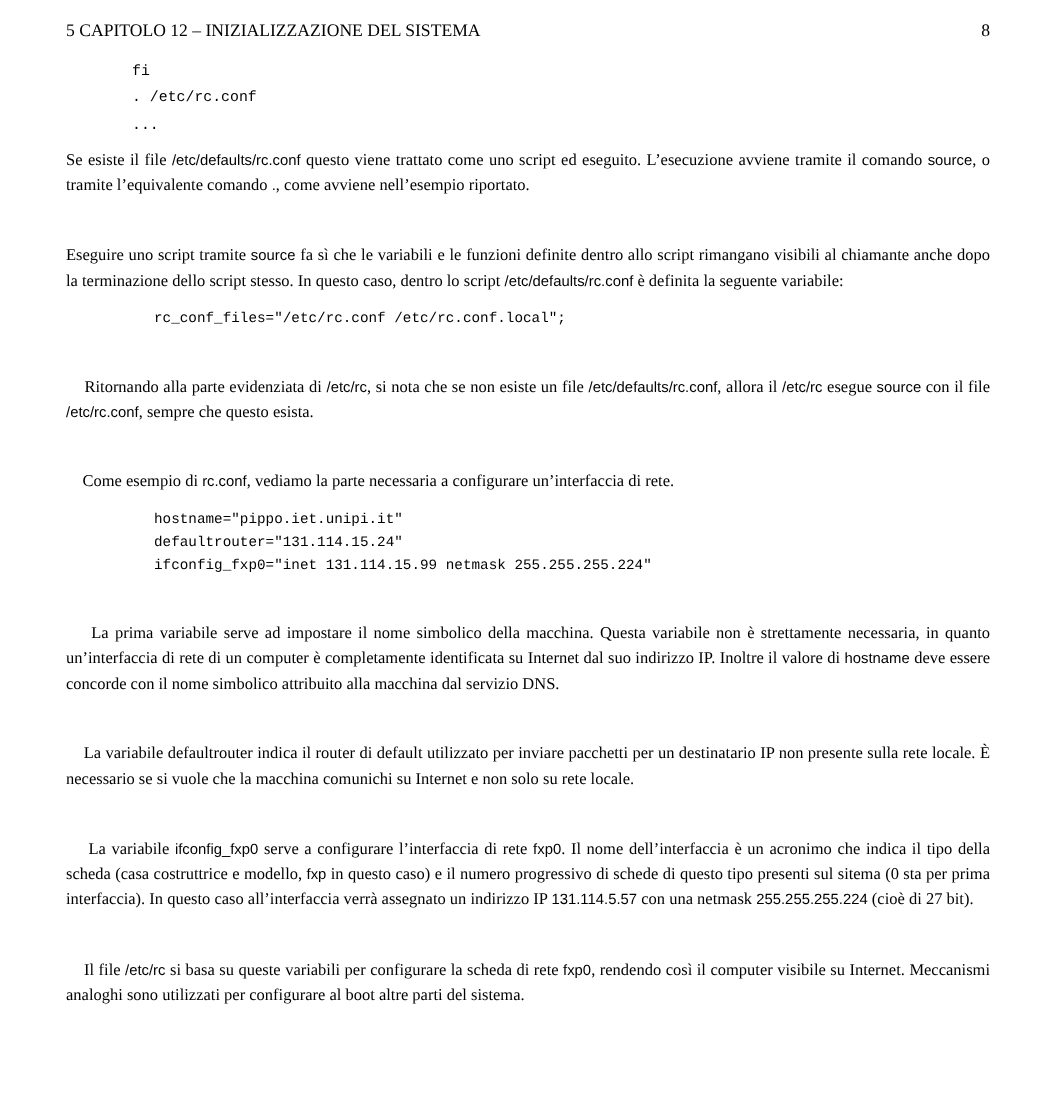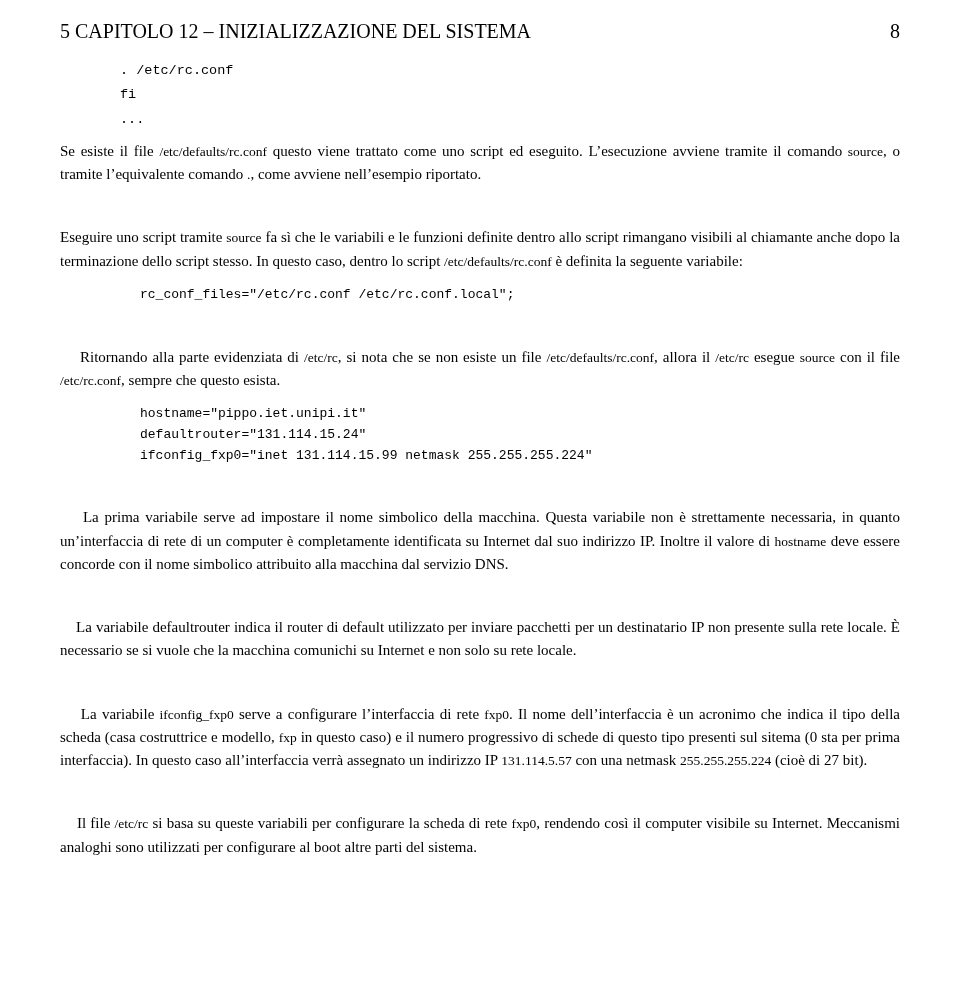--- a/index.html
+++ b/index.html
@@ -16,32 +16,32 @@
       width: 960px;
       min-height: 996px;
       padding: 20px 60px 40px 60px;
     }
 
     .page-header {
       display: flex;
       justify-content: space-between;
       align-items: baseline;
       margin-bottom: 18px;
-      font-size: 20px;
+      font-size: 16px;
     }
 
     .code-block {
       font-family: "Courier New", Courier, monospace;
       font-size: 13.5px;
       margin: 4px 0 4px 60px;
       line-height: 1.5;
     }
 
     .code-inline {
-      font-family: Liberation Serif, serif;
+      font-family: Liberation Sans, sans-serif;
       font-size: 13.5px;
     }
 
     p {
       margin-bottom: 8px;
       text-align: justify;
       line-height: 1.55;
       margin-top: 40px;
     }
 
@@ -56,24 +56,24 @@
 <body>
 
 <div class="page-header">
   <span>5   CAPITOLO 12 – INIZIALIZZAZIONE DEL SISTEMA</span>
   <span>8</span>
 </div>
 
 <div>
 
   <div class="code-block">
-    <span>. /etc/rc.conf</span>
+    <span>fi</span>
   </div>
   <div class="code-block">
-    <span>fi</span>
+    <span>. /etc/rc.conf</span>
   </div>
   <div class="code-block">
     <span>...</span>
   </div>
 
   <p style="margin-top:10px;">
     Se esiste il file <span class="code-inline">/etc/defaults/rc.conf</span> questo viene trattato come uno script ed eseguito. L’esecuzione avviene tramite il comando <span class="code-inline">source</span>, o tramite l’equivalente comando <span class="code-inline">.</span>, come avviene nell’esempio riportato.
   </p>
 
   <p>
@@ -82,20 +82,23 @@
 
   <div class="section-code">
     rc_conf_files="/etc/rc.conf /etc/rc.conf.local";
   </div>
 
 
   <p>
     &nbsp;&nbsp;&nbsp;&nbsp;Ritornando alla parte evidenziata di <span class="code-inline">/etc/rc</span>, si nota che se non esiste un file <span class="code-inline">/etc/defaults</span><span class="code-inline">/rc.conf</span>, allora il <span class="code-inline">/etc/rc</span> esegue <span class="code-inline">source</span> con il file <span class="code-inline">/etc/rc.conf</span>, sempre che questo esista.
   </p>
 
+  <p>
+    &nbsp;&nbsp;&nbsp;&nbsp;Come esempio di <span class="code-inline">rc.conf</span>, vediamo la parte necessaria a configurare un’interfaccia di rete.
+  </p>
 
   <div class="section-code">
     hostname="pippo.iet.unipi.it"<br>
     defaultrouter="131.114.15.24"<br>
     ifconfig_fxp0="inet 131.114.15.99 netmask 255.255.255.224"
   </div>
 
   <p>
     &nbsp;&nbsp;&nbsp;&nbsp;La prima variabile serve ad impostare il nome simbolico della macchina. Questa variabile non è strettamente necessaria, in quanto un’interfaccia di rete di un computer è completamente identificata su Internet dal suo indirizzo IP. Inoltre il valore di <span class="code-inline">hostname</span> deve essere concorde con il nome simbolico attribuito alla macchina dal servizio DNS.
   </p>

